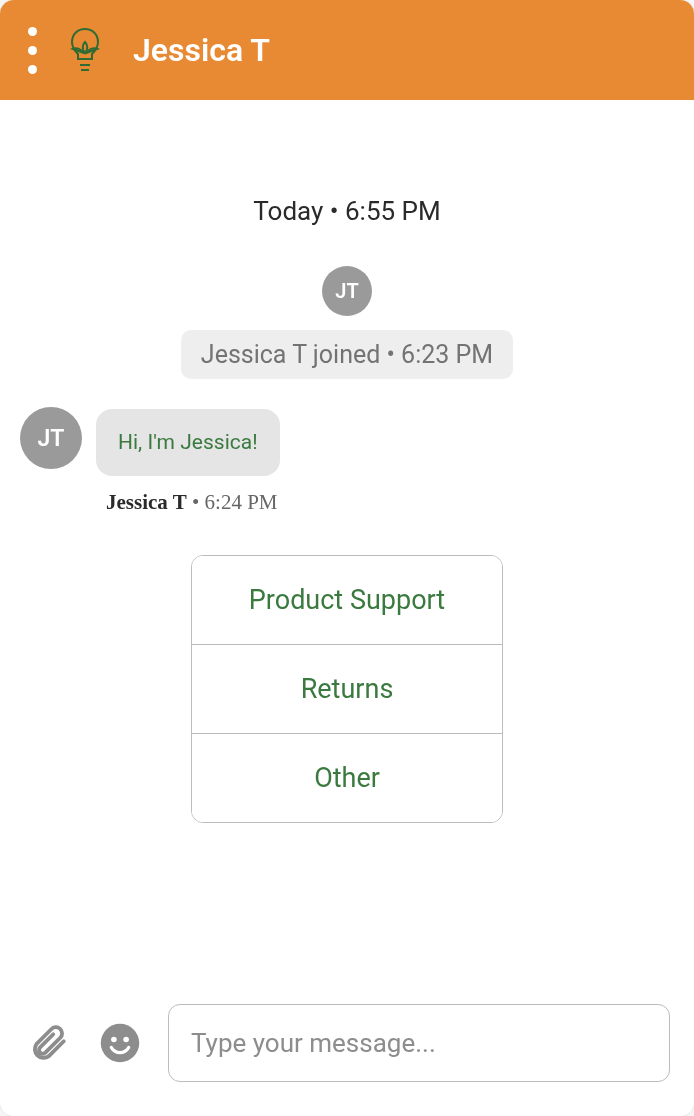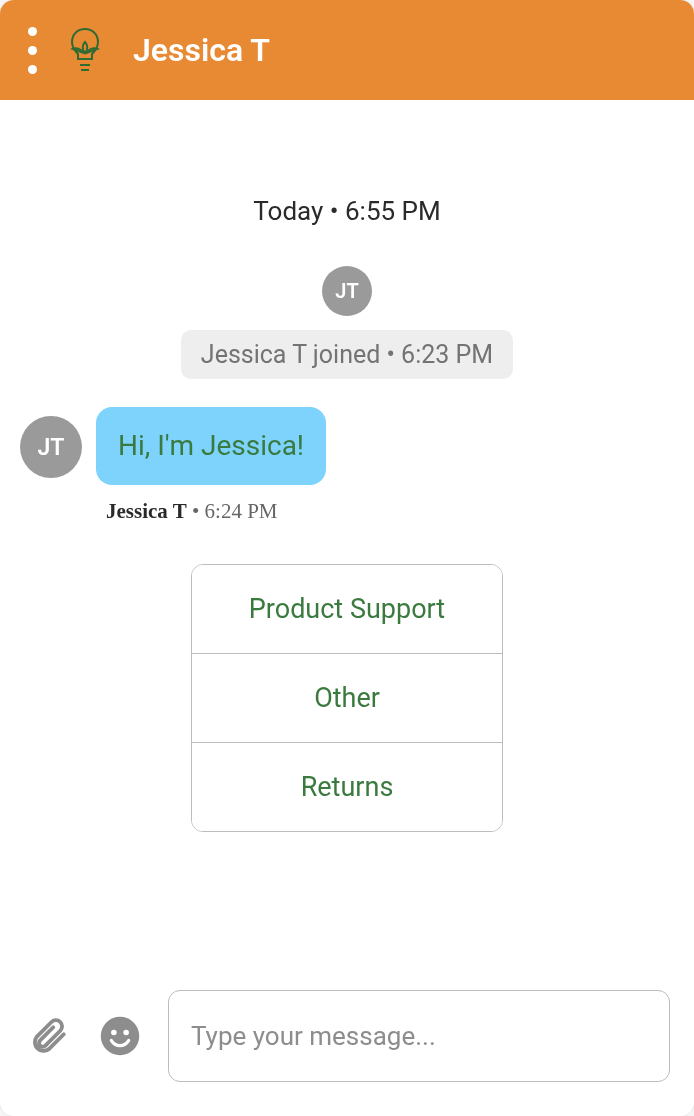--- a/index.html
+++ b/index.html
@@ -93,25 +93,25 @@
       border-radius: 50%;
       background: #9a9a9a;
       color: #fff;
       display: flex; align-items: center; justify-content: center;
       font-size: 23px; font-weight: 600;
       margin-bottom: 46px;
       flex-shrink: 0;
     }
     .bubbles { display: flex; flex-direction: column; gap: 10px; }
     .bubble {
-      background: #7dd3fc;
+      background: #e5e5e5;
       border-radius: 16px;
       padding: 18px 22px;
       color: #3a7a3f;
-      font-size: 28px;
+      font-size: 21px;
       line-height: 1.5;
       max-width: 380px;
     }
     .msg-meta {
       font-size: 21px;
       color: #666;
       margin-left: 10px;
       margin-top: 4px;
       font-family: Liberation Serif, serif;
     }
@@ -140,21 +140,21 @@
     }
     .composer .ic {
       width: 48px; height: 48px;
       display: flex; align-items: center; justify-content: center;
       color: #8d8d8d;
       cursor: pointer;
     }
     .composer .ic svg { width: 42px; height: 42px; }
     .message-input {
       flex: 1;
-      height: 92px;
+      height: 78px;
       border: 1px solid #bcbcbc;
       border-radius: 12px;
       padding: 0 22px;
       font-size: 26px;
       color: #2a2a2a;
       outline: none;
       font-family: inherit;
     }
     .message-input::placeholder { color: #8d8d8d; }
   </style>
@@ -195,22 +195,22 @@
       <div class="bubbles">
         <div class="bubble">Hi, I'm Jessica!</div>
         <div class="msg-meta">
           <span class="name">Jessica T</span><span> • </span><span>6:24 PM</span>
         </div>
       </div>
     </div>
 
     <div class="options">
       <div class="option">Product Support</div>
+      <div class="option">Returns</div>
       <div class="option">Other</div>
-      <div class="option">Returns</div>
     </div>
 
   </div>
 
   <div class="composer">
     <div class="ic">
       <svg viewBox="0 0 24 24" fill="none" stroke="currentColor" stroke-width="2.2" stroke-linecap="round" stroke-linejoin="round">
         <path d="M21 11l-8.5 8.5a5 5 0 0 1-7-7L14 4a3.5 3.5 0 0 1 5 5l-8.5 8.5a2 2 0 0 1-3-3L15 7"></path>
       </svg>
     </div>

